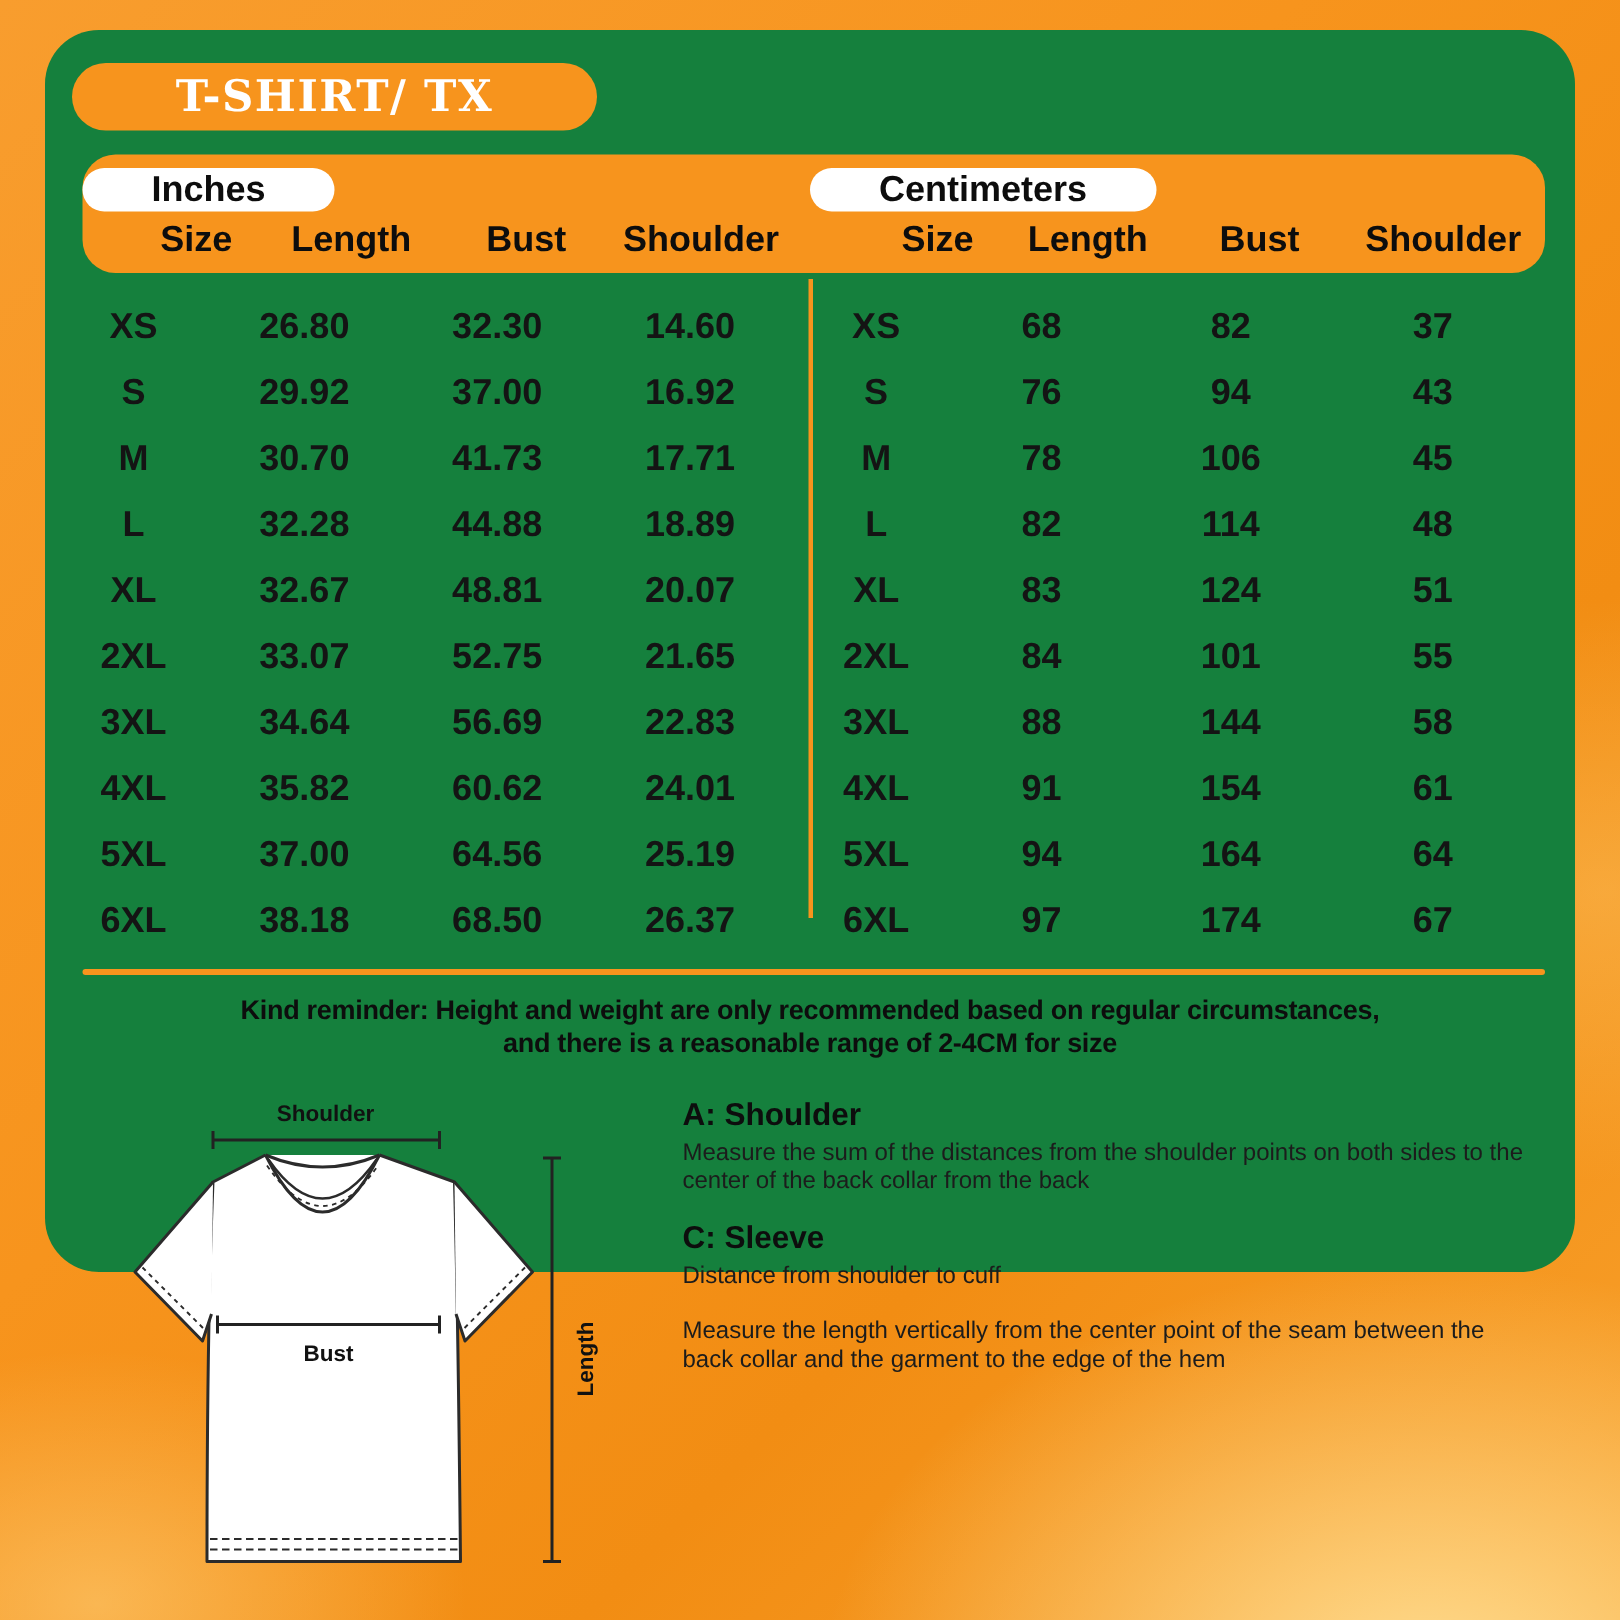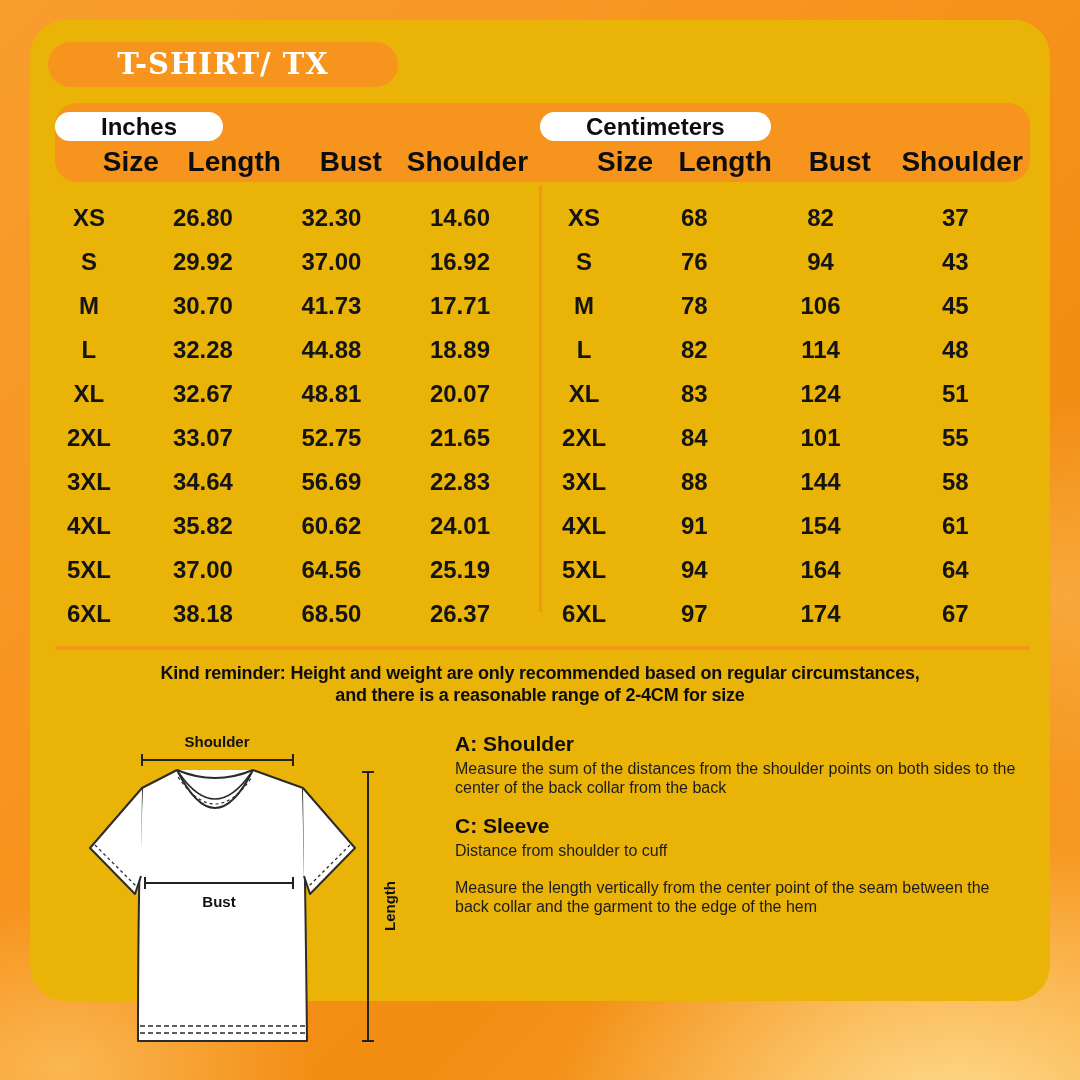--- a/index.html
+++ b/index.html
@@ -9,40 +9,40 @@
     font-family:"Liberation Sans", sans-serif;
     color:var(--ink);
     background:
       radial-gradient(60% 42% at 88% 104%, rgba(255,224,150,.95), rgba(255,224,150,0) 62%),
       radial-gradient(38% 26% at 6% 99%, rgba(255,214,130,.55), rgba(255,214,130,0) 60%),
       radial-gradient(45% 30% at 99% 55%, rgba(255,210,120,.35), rgba(255,210,120,0) 60%),
       linear-gradient(135deg,#f89d2e 0%,#f7941d 40%,#f28d13 68%,#f8a02b 100%);
     position:relative;
   }
   .card{
-    position:absolute; left:30px; top:20px; width:1020px; height:981px;
-    background:#eab308; border-radius:36px;
+    position:absolute; left:30px; top:20px; width:1020px; height:828px;
+    background:#15803d; border-radius:36px;
   }
   .title-pill{
     position:absolute; left:18px; top:22px; width:350px; height:45px;
     background:var(--accent); border-radius:24px;
     color:#fff; font-family:"DejaVu Serif", serif; font-weight:bold;
     font-size:29px; letter-spacing:1px; line-height:45px; text-align:center;
   }
   .band{
     position:absolute; left:25px; top:83px; width:975px; height:79px;
     background:var(--accent); border-radius:22px; display:flex;
   }
   .band-half{ display:flex; flex-direction:column; align-items:flex-start; }
   .band-half.in{ width:485px; } .band-half.cm{ width:490px; }
   .unit-pill{
     margin-top:9px; height:29px; line-height:29px; padding:0 46px;
     background:#fff; border-radius:15px; font-weight:bold; font-size:24px; color:#0d0d0d;
   }
-  .cols{ display:grid; width:100%; margin-top:5px; font-weight:bold; font-size:28px; color:#0d0d0d;padding-left:45px; }
+  .cols{ display:grid; width:100%; margin-top:5px; font-weight:bold; font-size:24px; color:#0d0d0d;padding-left:45px; }
   .cols div{ text-align:center; }
   .grid-in{ grid-template-columns:14% 33% 20% 33%; }
   .grid-cm{ grid-template-columns:18% 27% 24.5% 30.5%; }
   .tbody{ position:absolute; top:176px; }
   .tbody.in{ left:25px; width:485px; } .tbody.cm{ left:510px; width:490px; }
   .trow{ display:grid; height:44px; align-items:center; font-weight:bold; font-size:24px; }
   .trow div{ text-align:center; }
   .tbody.in .trow{ grid-template-columns:14% 33% 20% 33%; }
   .tbody.cm .trow{ grid-template-columns:18% 27% 24.5% 30.5%; }
   .vdivider{ position:absolute; left:509px; top:166px; width:3px; height:426px; background:var(--accent); }

